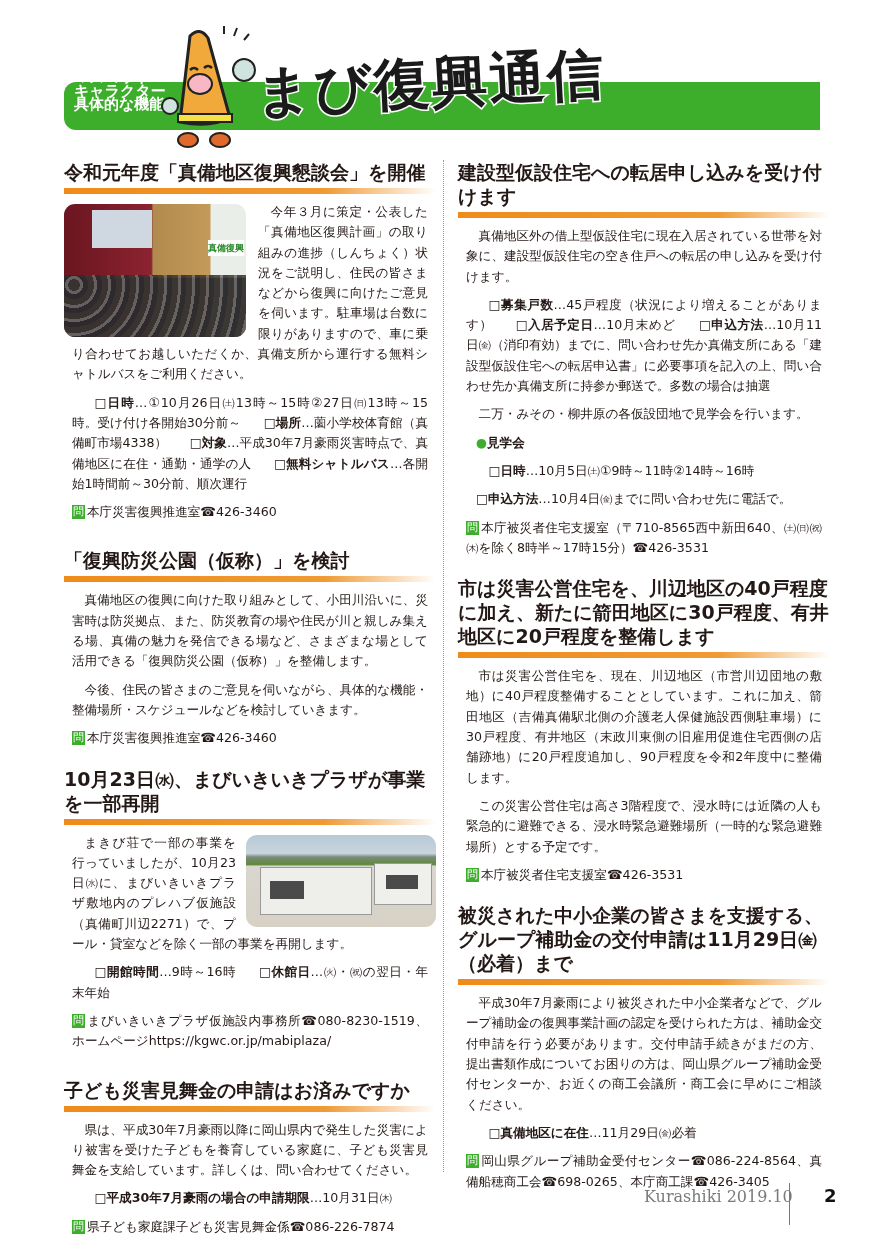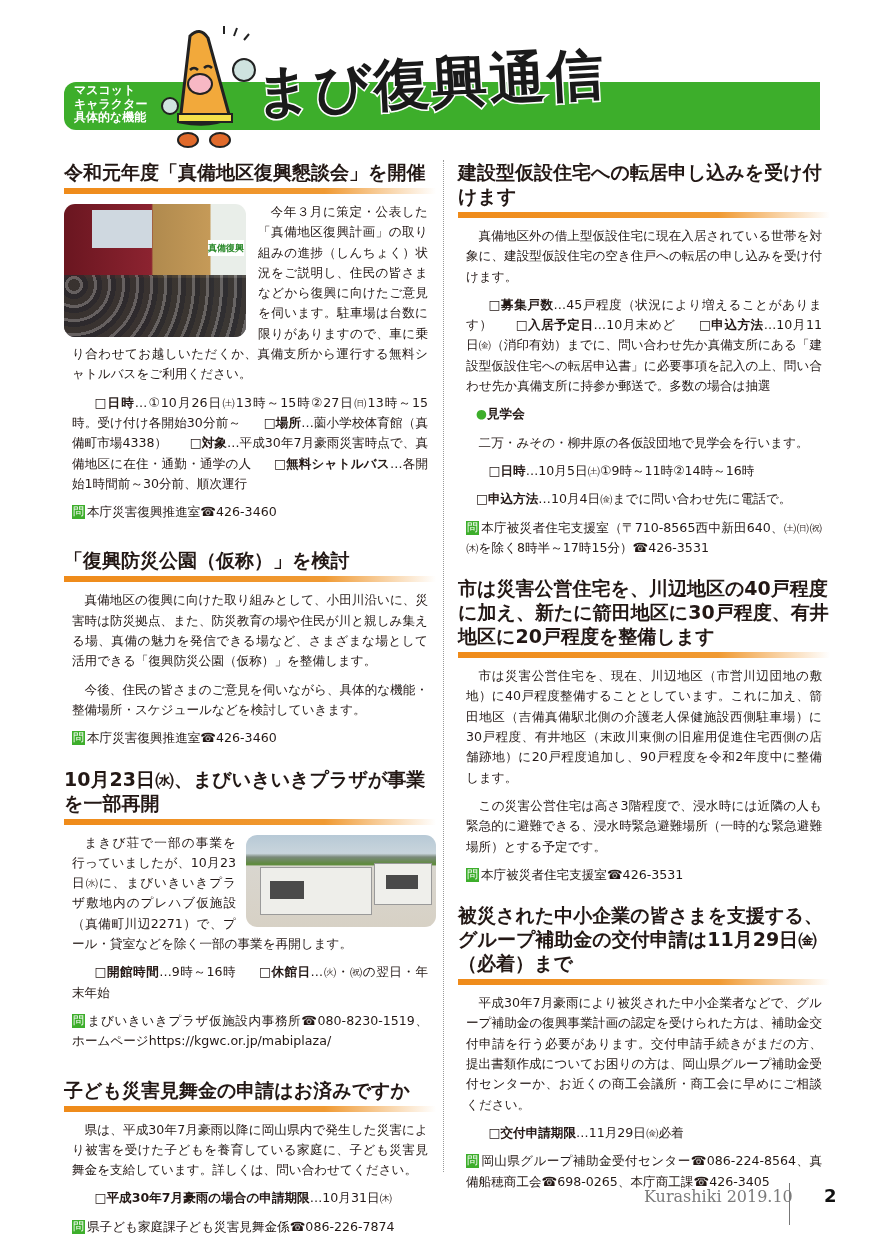--- a/index.html
+++ b/index.html
@@ -1,20 +1,20 @@
 <!DOCTYPE html>
 <html><head>
 <meta charset="utf-8">
 <style>
   html, body { margin:0; padding:0; background:#ffffff; }
   body { width:872px; height:1236px; position:relative; overflow:hidden;
          font-family:"DejaVu Sans", "Liberation Sans", sans-serif; color:#231815; }
   .banner { position:absolute; left:64px; top:82px; width:756px; height:48px;
             background:#3dae2b; border-radius:12px 0 0 12px; }
-  .banner-label { position:absolute; left:74px; top:84px; color:#fff; font-size:12px;
+  .banner-label { position:absolute; left:74px; top:71px; color:#fff; font-size:15px;
                   line-height:13.5px; font-weight:bold; }
   .mascot { position:absolute; left:160px; top:26px; width:110px; height:124px; }
   .masthead-title { position:absolute; left:255px; top:55px; font-size:56px; font-weight:bold;
                     color:#1a1a1a; letter-spacing:2px; transform:rotate(-3deg); transform-origin:left center;
                     -webkit-text-stroke:3px #fff; paint-order:stroke fill; text-shadow:0 0 2px #fff; }
   .col { position:absolute; top:160px; width:372px; }
   .col-left { left:64px; }
   .col-right { left:458px; }
   .divider { position:absolute; left:443px; top:160px; height:1012px; border-left:1px dotted #999; }
   .article { margin-bottom:18px; }
@@ -128,39 +128,39 @@
 
 <div class="col col-right">
 
   <section class="article">
     <h2 class="art-title">建設型仮設住宅への転居申し込みを受け付けます</h2>
     <div class="art-rule"></div>
     <p class="p indent">真備地区外の借上型仮設住宅に現在入居されている世帯を対象に、建設型仮設住宅の空き住戸への転居の申し込みを受け付けます。</p>
     <p class="p indent">
       <span class="b">□募集戸数</span><span>…45戸程度（状況により増えることがあります）　</span><span class="b">□入居予定日</span><span>…10月末めど　</span><span class="b">□申込方法</span><span>…10月11日㈮（消印有効）までに、問い合わせ先か真備支所にある「建設型仮設住宅への転居申込書」に必要事項を記入の上、問い合わせ先か真備支所に持参か郵送で。多数の場合は抽選</span>
     </p>
+    <p class="p indent">二万・みその・柳井原の各仮設団地で見学会を行います。</p>
     <p class="p b"><span class="bullet">●</span><span>見学会</span></p>
-    <p class="p indent">二万・みその・柳井原の各仮設団地で見学会を行います。</p>
     <p class="p indent"><span class="b">□日時</span><span>…10月5日㈯①9時～11時②14時～16時</span></p>
     <p class="p"><span class="b">□申込方法</span><span>…10月4日㈮までに問い合わせ先に電話で。</span></p>
     <p class="p"><span class="inq">問</span><span>本庁被災者住宅支援室（〒710-8565西中新田640、㈯㈰㈷㈭を除く8時半～17時15分）☎426‐3531</span></p>
   </section>
 
   <section class="article">
     <h2 class="art-title">市は災害公営住宅を、川辺地区の40戸程度に加え、新たに箭田地区に30戸程度、有井地区に20戸程度を整備します</h2>
     <div class="art-rule"></div>
     <p class="p indent">市は災害公営住宅を、現在、川辺地区（市営川辺団地の敷地）に40戸程度整備することとしています。これに加え、箭田地区（吉備真備駅北側の介護老人保健施設西側駐車場）に30戸程度、有井地区（末政川東側の旧雇用促進住宅西側の店舗跡地）に20戸程度追加し、90戸程度を令和2年度中に整備します。</p>
     <p class="p indent">この災害公営住宅は高さ3階程度で、浸水時には近隣の人も緊急的に避難できる、浸水時緊急避難場所（一時的な緊急避難場所）とする予定です。</p>
     <p class="p"><span class="inq">問</span><span>本庁被災者住宅支援室☎426‐3531</span></p>
   </section>
 
   <section class="article">
     <h2 class="art-title">被災された中小企業の皆さまを支援する、グループ補助金の交付申請は11月29日㈮（必着）まで</h2>
     <div class="art-rule"></div>
     <p class="p indent">平成30年7月豪雨により被災された中小企業者などで、グループ補助金の復興事業計画の認定を受けられた方は、補助金交付申請を行う必要があります。交付申請手続きがまだの方、提出書類作成についてお困りの方は、岡山県グループ補助金受付センターか、お近くの商工会議所・商工会に早めにご相談ください。</p>
-    <p class="p indent"><span class="b">□交付申請期限</span><span>…11月29日㈮必着</span></p>
+    <p class="p indent"><span class="b">□真備地区に在住</span><span>…11月29日㈮必着</span></p>
     <p class="p"><span class="inq">問</span><span>岡山県グループ補助金受付センター☎086‐224‐8564、真備船穂商工会☎698‐0265、本庁商工課☎426‐3405</span></p>
   </section>
 </div>
 
 <div class="footer-text">Kurashiki 2019.10</div>
 <div class="footer-sep"></div>
 <div class="footer-page">2</div>
 
 </body></html>

